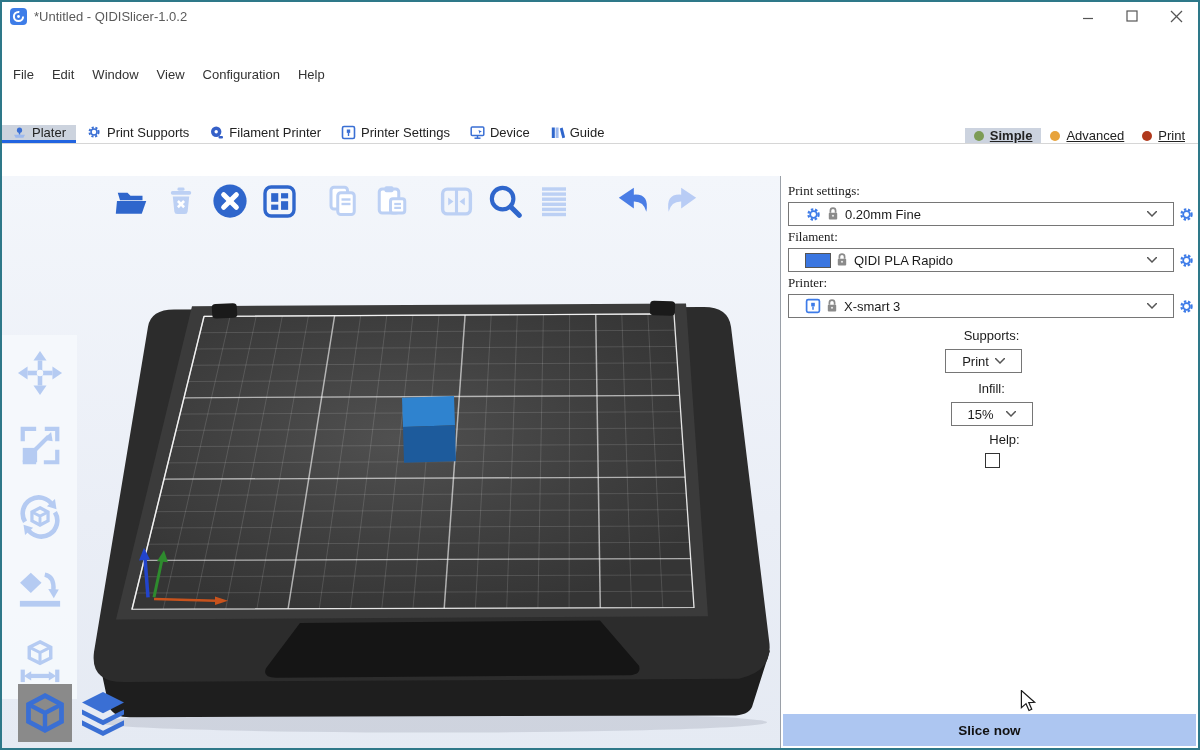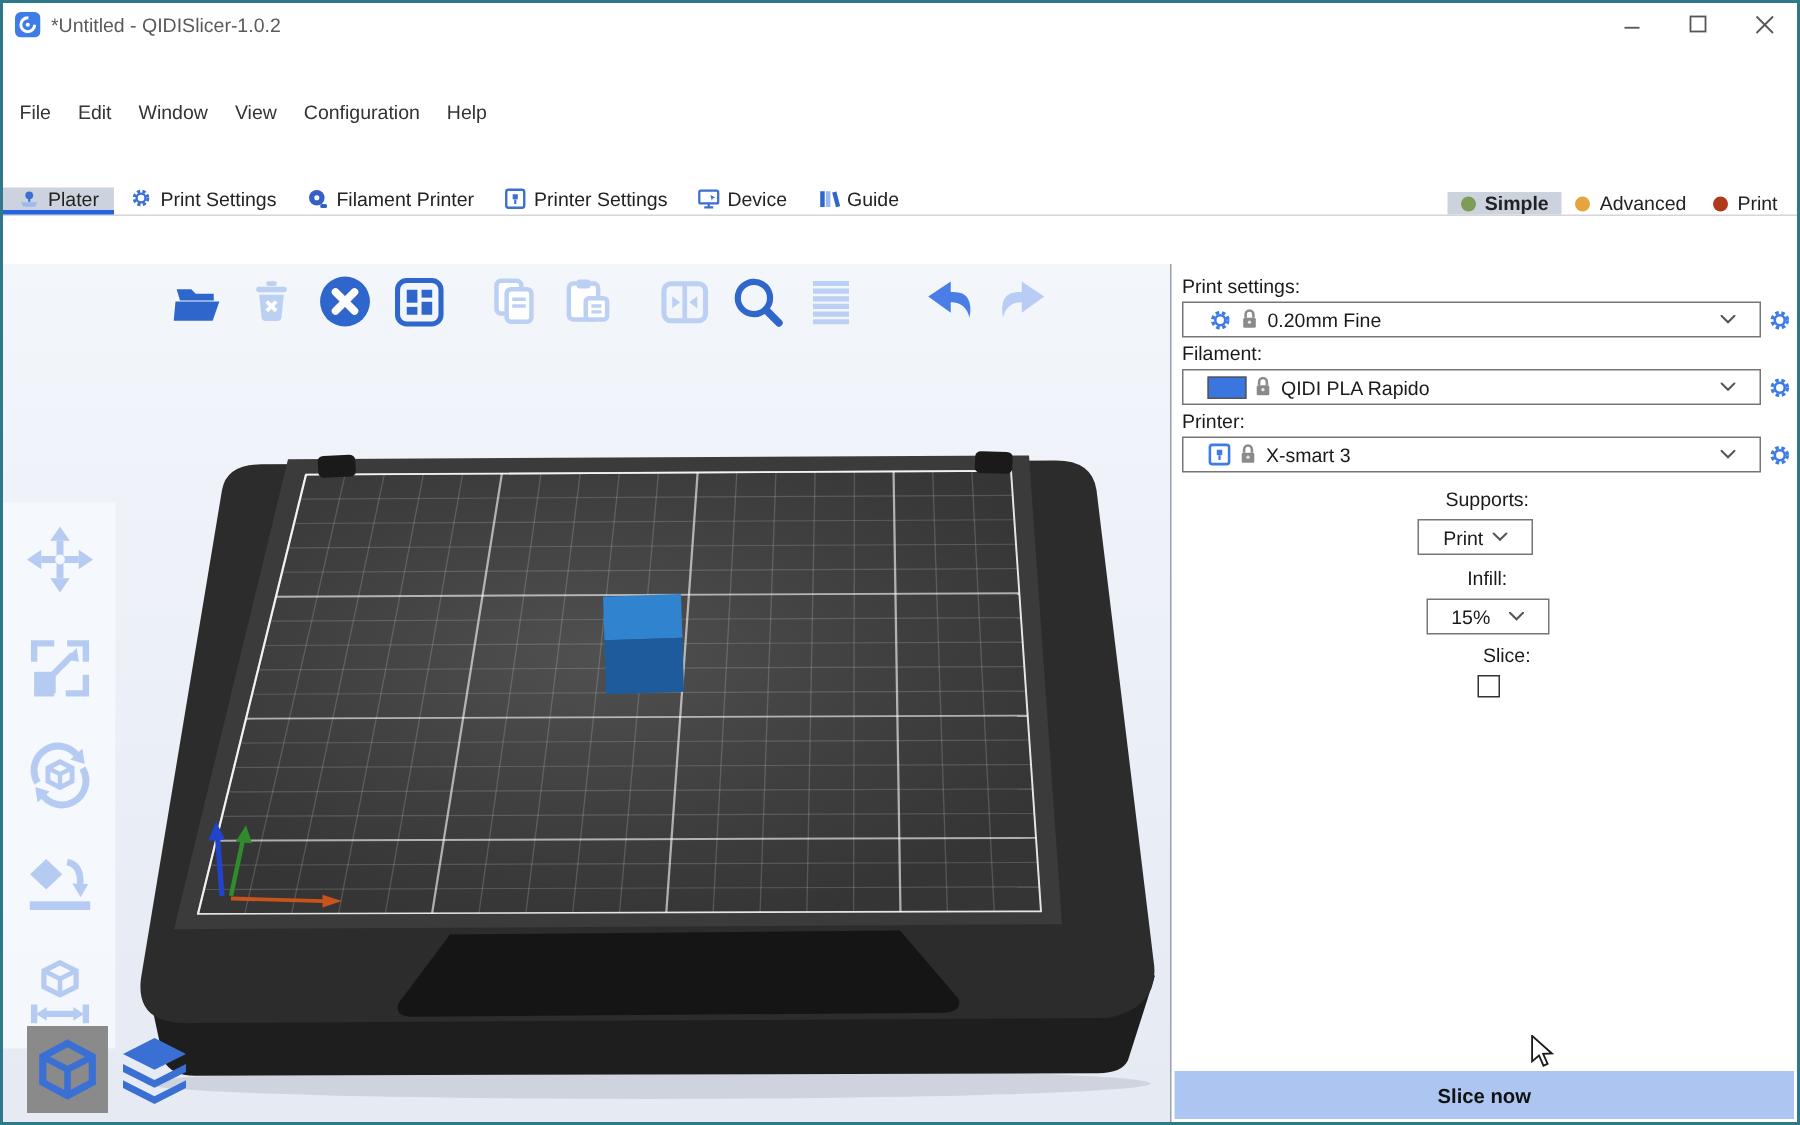--- a/index.html
+++ b/index.html
@@ -17,21 +17,21 @@
   .win-btn { width:44px; height:100%; display:flex; align-items:center; justify-content:center; cursor:default; }
   
   .menubar { height:24px; display:flex; align-items:center; padding-left:2px; background:#fff; flex:0 0 auto; }
   .menu-item { font-size:13px; color:#333; padding:0 9px; height:100%; display:flex; align-items:center; }
   
   .tabbar { height:26px; display:flex; align-items:flex-end; background:#fff; border-bottom:1px solid #d6d6d6; flex:0 0 auto; }
   .tab { display:flex; align-items:center; gap:5px; padding:0 10px; font-size:13px; color:#222; border-bottom:3px solid transparent; }
   .tab.active { background:#ccd3de; border-bottom:3px solid #2264e0; }
   .tab svg { flex:0 0 auto; }
   .modes { margin-left:auto; display:flex; align-items:stretch; padding-right:4px; }
-  .mode-item { display:flex; align-items:center; gap:6px; padding:0 9px; font-size:13px; color:#222; }
+  .mode-item { display:flex; align-items:center; gap:6px; padding:0 9px; font-size:13px; color:#222;text-decoration:underline; }
   .mode-item.active { background:#ccd3df; font-weight:bold; }
   .mode-dot { width:10px; height:10px; border-radius:50%; }
   
   .content { flex:1 1 auto; display:flex; min-height:0; }
   .viewport { flex:1 1 auto; position:relative; background:linear-gradient(180deg,#f3f6fb 0%, #eaeef6 60%, #e5eaf3 100%); overflow:hidden; }
   #scene-svg { position:absolute; inset:0; width:100%; height:100%; }
   
   .toolbar-top { position:absolute; top:5px; left:110px; display:flex; align-items:center; gap:9px; }
   .tt-btn { width:40px; height:40px; display:flex; align-items:center; justify-content:center; }
   .tt-gap { width:6px; }
@@ -39,21 +39,21 @@
   .toolbar-left { position:absolute; left:0; top:159px; width:75px; padding:14px 0;
     background:rgba(245,248,252,0.92); display:flex; flex-direction:column; align-items:center; gap:24px; }
   .lt-btn { width:48px; height:48px; display:flex; align-items:center; justify-content:center; }
   
   .view-toggles { position:absolute; left:16px; bottom:6px; display:flex; gap:4px; }
   .vt-btn { width:54px; height:58px; display:flex; align-items:center; justify-content:center; }
   .vt-btn.active { background:#8a8a8a; }
   
   .rightpanel { width:418px; flex:0 0 auto; background:#fff; border-left:1px solid #9aa0a8;
     position:relative; padding:5px 3px 0 7px; font-size:13px; color:#1a1a1a; }
-  .rp-label { margin:2px 0 3px 0; }
+  .rp-label { margin:2px 0 3px 0;font-family:Liberation Serif, serif; }
   .combo-row { display:flex; align-items:center; gap:4px; margin-bottom:3px; }
   .combo { flex:1 1 auto; height:24px; border:1px solid #767676; background:#fff;
     display:flex; align-items:center; gap:6px; padding:0 16px; }
   .combo .label { flex:1 1 auto; white-space:nowrap; overflow:hidden; }
   .swatch { width:26px; height:15px; border:1px solid #555; }
   .inline-row { display:flex; align-items:center; margin-top:8px; margin-bottom:2px; gap:6px;flex-direction:column; }
   .combo.small { flex:0 0 auto; width:82px; }
   .checkbox { width:15px; height:15px; border:1.4px solid #333; background:#fff; margin-left:2px; }
   .slice-btn { position:absolute; left:2px; right:2px; bottom:2px; height:32px;
     background:#adc6f1; border:none; font-family:inherit; font-size:13.5px; font-weight:bold; color:#111;
@@ -131,21 +131,21 @@
         <circle cx="7.5" cy="5.2" r="2.6" fill="#3a6fd4"></circle>
         <rect x="6.8" y="7" width="1.4" height="2.6" fill="#3a6fd4"></rect>
         <path d="M2 9.8 L13 9.8 L11.4 12.8 L3.6 12.8 Z" fill="#9db9ee"></path>
       </svg>
       <span>Plater</span>
     </div>
     <div class="tab">
       <svg width="16" height="16" viewBox="0 0 20 20" style="color:#3a6fd4">
           <use href="#gear-shape" transform="translate(10,10) scale(0.95)"></use>
         </svg>
-      <span>Print Settings</span>
+      <span>Print Supports</span>
     </div>
     <div class="tab">
       <svg width="15" height="15" viewBox="0 0 15 15">
         <circle cx="7.2" cy="6.8" r="5.2" fill="#3560c8"></circle>
         <circle cx="7.2" cy="6.8" r="1.7" fill="#fff"></circle>
         <rect x="9.5" y="11" width="4.5" height="2.6" rx="1" fill="#3560c8"></rect>
       </svg>
       <span>Filament Printer</span>
     </div>
     <div class="tab">
@@ -500,21 +500,21 @@
       </div>
 
       <div class="inline-row">
         <span>Infill:</span>
         <div class="combo small">
           <span class="label">15%</span>
           <svg width="10" height="6" viewBox="0 0 9 5.5">
               <use href="#chevron-shape"></use>
             </svg>
         </div>
-        <span style="margin-left:26px;">Slice:</span>
+        <span style="margin-left:26px;">Help:</span>
         <span class="checkbox"></span>
       </div>
 
       <button class="slice-btn">Slice now</button>
     </div>
   </div>
 
   <svg class="cursor" width="20" height="22" viewBox="0 0 14 20">
     <path d="M1 0.5 L1 16 L5.2 12.4 L7.9 18.6 L10.4 17.5 L7.7 11.4 L13 11.2 Z" fill="#fff" stroke="#1a1a1a" stroke-width="1.1"></path>
   </svg>

